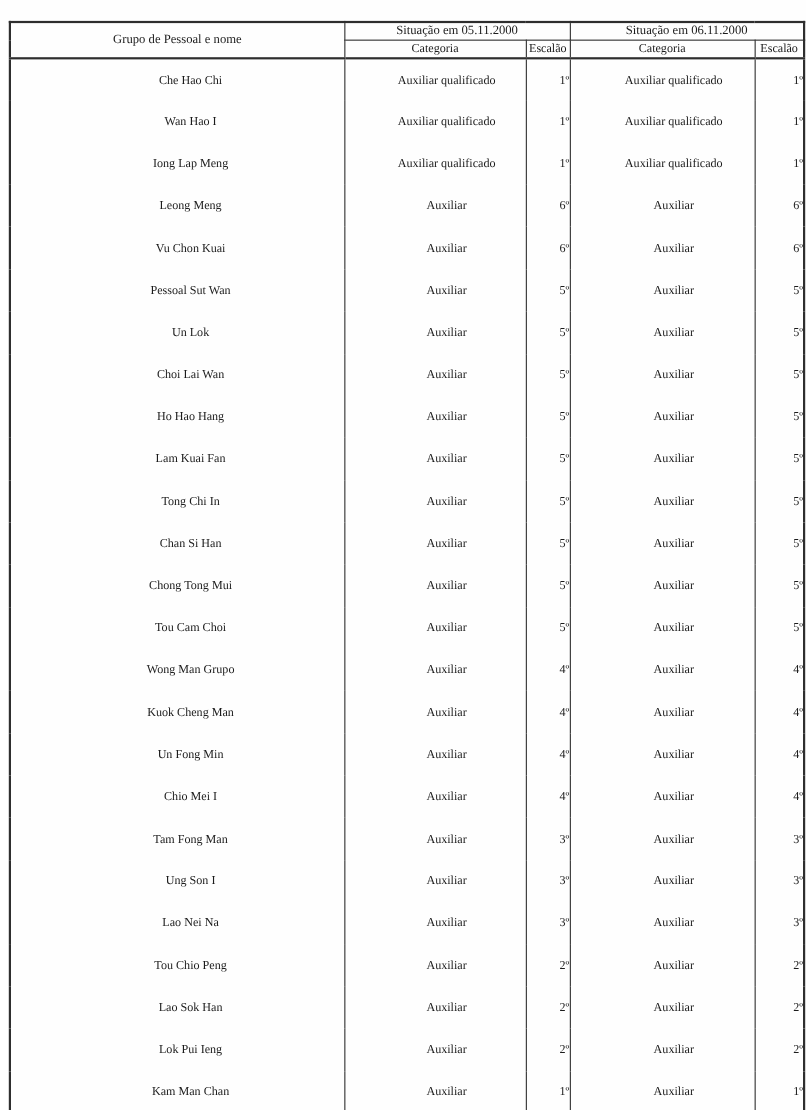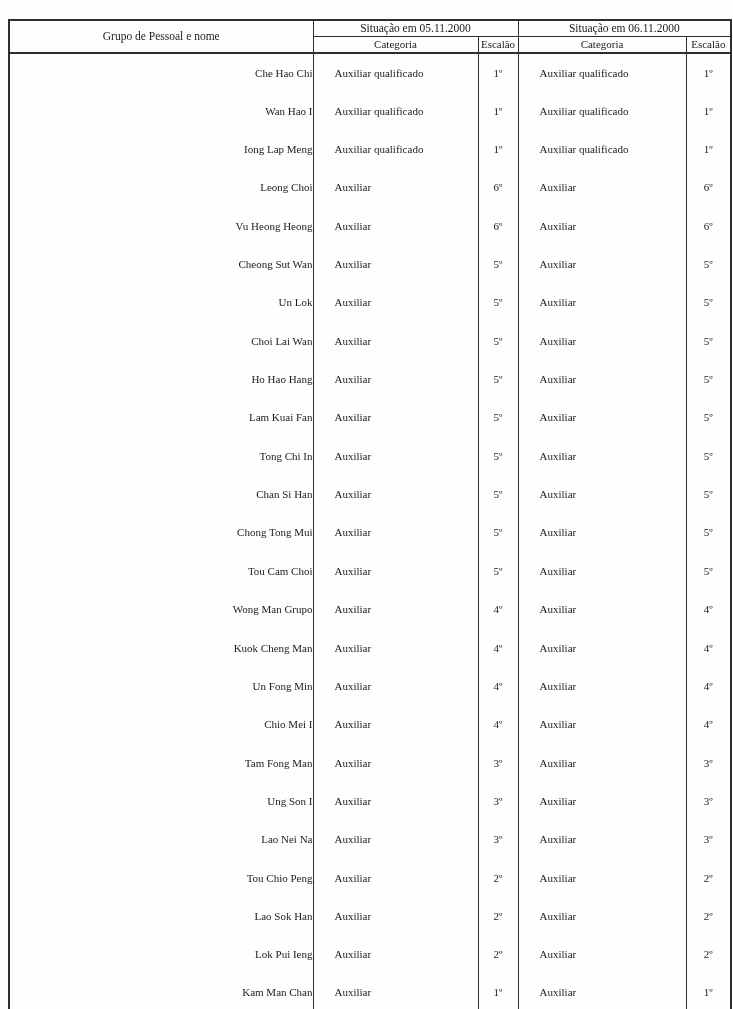--- a/index.html
+++ b/index.html
@@ -58,23 +58,23 @@
     border-right:1px solid var(--border);
     border-top:none;
     border-bottom:none;
     font-size:11px;
     vertical-align:middle;
     padding:0;
     white-space:nowrap;
     overflow:visible;
     color:var(--ink);
   }
-  tbody td.name{padding-left:24px;text-align:right;}
-  tbody td.cat{padding-left:21px;text-align:left;}
-  tbody td.esc{text-align:center;}
+  tbody td.name{padding-left:24px;text-align:center;}
+  tbody td.cat{padding-left:21px;text-align:center;}
+  tbody td.esc{text-align:right;}
   tbody tr{height:38px;}
 </style>
 </head>
 <body>
 
 <div class="sheet">
   <table class="personnel">
     <colgroup>
       <col class="c-name">
       <col class="c-cat1">
@@ -114,37 +114,37 @@
 
   <tr>
     <td class="name">Iong Lap Meng</td>
     <td class="cat">Auxiliar qualificado</td>
     <td class="esc">1º</td>
     <td class="cat">Auxiliar qualificado</td>
     <td class="esc">1º</td>
   </tr>
 
   <tr>
-    <td class="name">Leong Choi</td>
+    <td class="name">Leong Meng</td>
     <td class="cat">Auxiliar</td>
     <td class="esc">6º</td>
     <td class="cat">Auxiliar</td>
     <td class="esc">6º</td>
   </tr>
 
   <tr>
-    <td class="name">Vu Heong Heong</td>
+    <td class="name">Vu Chon Kuai</td>
     <td class="cat">Auxiliar</td>
     <td class="esc">6º</td>
     <td class="cat">Auxiliar</td>
     <td class="esc">6º</td>
   </tr>
 
   <tr>
-    <td class="name">Cheong Sut Wan</td>
+    <td class="name">Pessoal Sut Wan</td>
     <td class="cat">Auxiliar</td>
     <td class="esc">5º</td>
     <td class="cat">Auxiliar</td>
     <td class="esc">5º</td>
   </tr>
 
   <tr>
     <td class="name">Un Lok</td>
     <td class="cat">Auxiliar</td>
     <td class="esc">5º</td>

